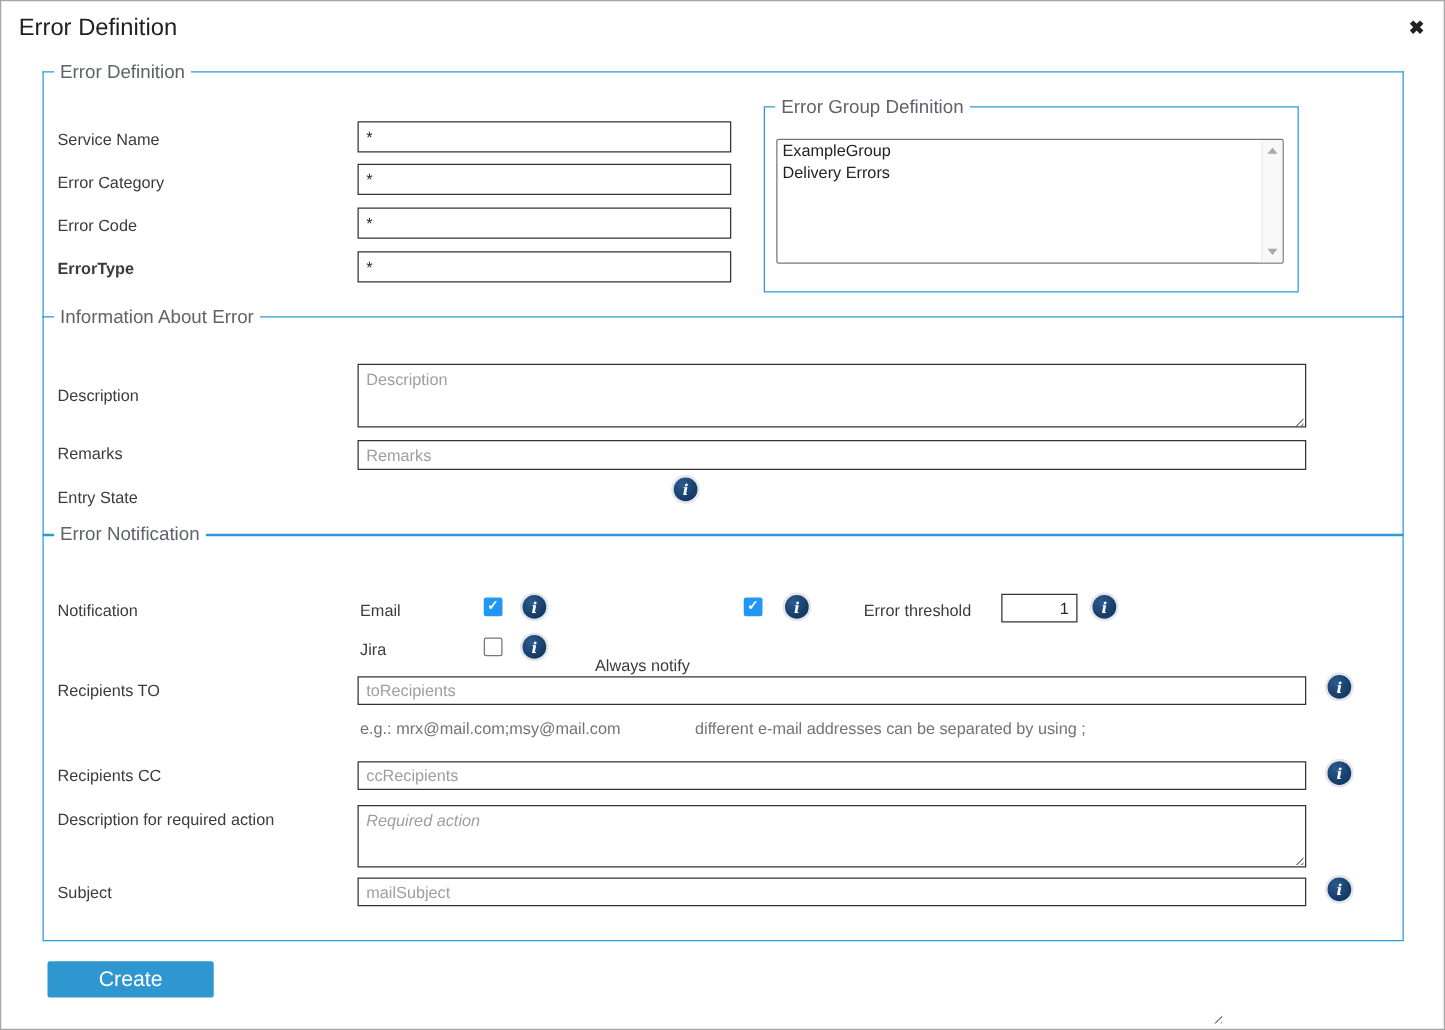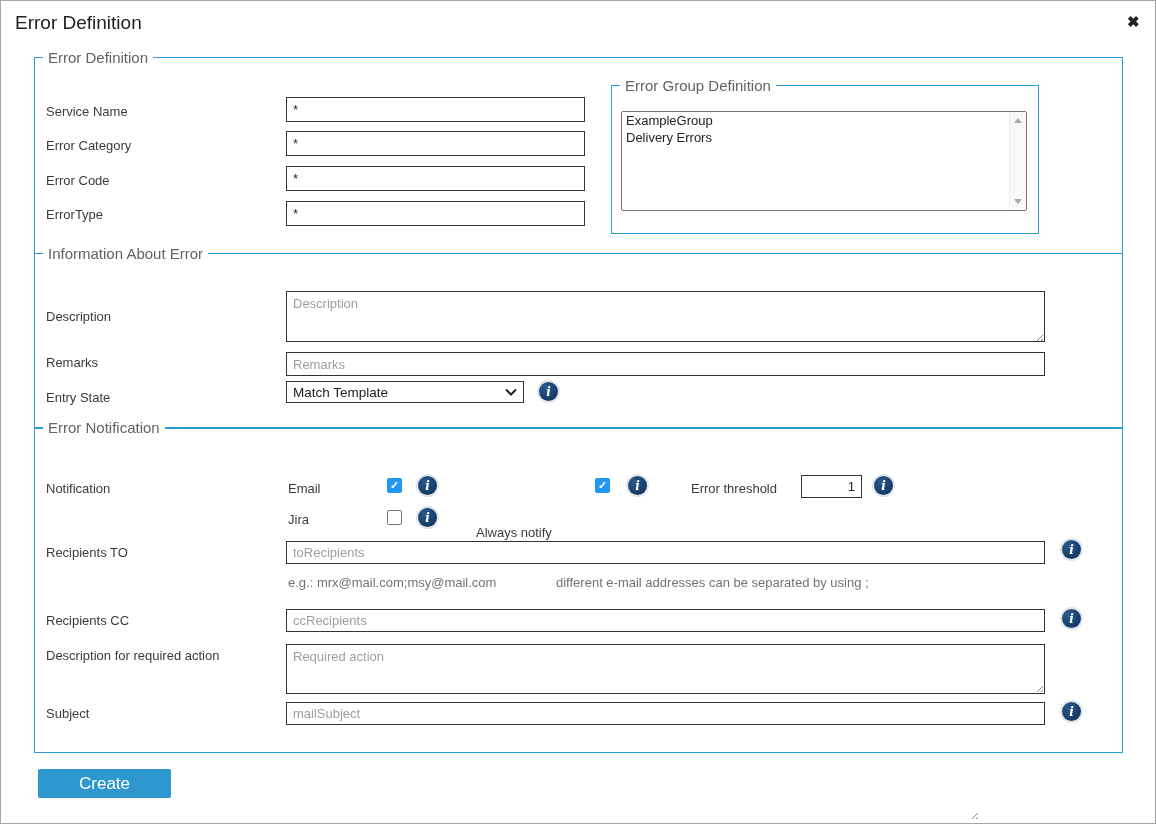--- a/index.html
+++ b/index.html
@@ -84,46 +84,40 @@
 
   <div class="lbl" style="left:45px; top:103px;">Service Name</div>
   <input class="tinput" style="left: 285px; top: 96px; width: 299px; height: 25px;" value="*">
 
   <div class="lbl" style="left:45px; top:137px;">Error Category</div>
   <input class="tinput" style="left: 285px; top: 130px; width: 299px; height: 25px;" value="*">
 
   <div class="lbl" style="left:45px; top:172px;">Error Code</div>
   <input class="tinput" style="left: 285px; top: 165px; width: 299px; height: 25px;" value="*">
 
-  <div class="lbl" style="left:45px; top:206px;">ErrorType</div>
+  <div class="lbl" style="left:45px; top:206px;font-weight:bold;">ErrorType</div>
   <input class="tinput" style="left: 285px; top: 200px; width: 299px; height: 25px;" value="*">
 
   <div class="listbox">
     <div class="opt">ExampleGroup</div>
     <div class="opt">Delivery Errors</div>
     <div class="scrollbar">
       <div class="sb-up"></div>
       <div class="sb-dn"></div>
     </div>
   </div>
 
   <div class="lbl" style="left:45px; top:308px;">Description</div>
   <textarea class="tarea" style="left: 285px; top: 290px; width: 759px; height: 51px;" placeholder="Description"></textarea>
   <div class="grip" style="left:1033px; top:331px;"></div>
 
   <div class="lbl" style="left:45px; top:354px;">Remarks</div>
   <input class="tinput" style="left: 285px; top: 351px; width: 759px; height: 24px;" placeholder="Remarks">
 
   <div class="lbl" style="left:45px; top:389px;">Entry State</div>
-  <div class="select">
-    <span class="sel-text">Match Template</span>
-    <svg width="12" height="8" viewBox="0 0 12 8">
-        <polyline points="1,1.5 6,6.5 11,1.5" fill="none" stroke="#222" stroke-width="2"></polyline>
-      </svg>
-  </div>
   <div class="info" style="left:538px; top:381px;">
       <span>i</span>
     </div>
 
   <div class="lbl" style="left:45px; top:480px;">Notification</div>
 
   <div class="lbl" style="left:287px; top:480px;">Email</div>
   <div class="cbx checked" style="left:386px; top:477px;">
       <span class="mark">✓</span>
     </div>
@@ -160,21 +154,21 @@
   <div class="hint" style="left:287px; top:574px;">e.g.: mrx@mail.com;msy@mail.com</div>
   <div class="hint" style="left:555px; top:574px;">different e-mail addresses can be separated by using ;</div>
 
   <div class="lbl" style="left:45px; top:612px;">Recipients CC</div>
   <input class="tinput" style="left: 285px; top: 608px; width: 759px; height: 23px;" placeholder="ccRecipients">
   <div class="info" style="left:1061px; top:608px;">
       <span>i</span>
     </div>
 
   <div class="lbl" style="left:45px; top:647px;">Description for required action</div>
-  <textarea class="tarea" style="left: 285px; top: 643px; width: 759px; height: 50px;" placeholder="Required action"></textarea>
+  <textarea class="tarea" style="left: 285px; top: 643px; width: 759px; height: 50px; font-style: italic;" placeholder="Required action"></textarea>
   <div class="grip" style="left:1033px; top:682px;"></div>
 
   <div class="lbl" style="left:45px; top:705px;">Subject</div>
   <input class="tinput" style="left: 285px; top: 701px; width: 759px; height: 23px;" placeholder="mailSubject">
   <div class="info" style="left:1061px; top:701px;">
       <span>i</span>
     </div>
 
   <button class="btn" style="left:37px; top:768px;">Create</button>
 

